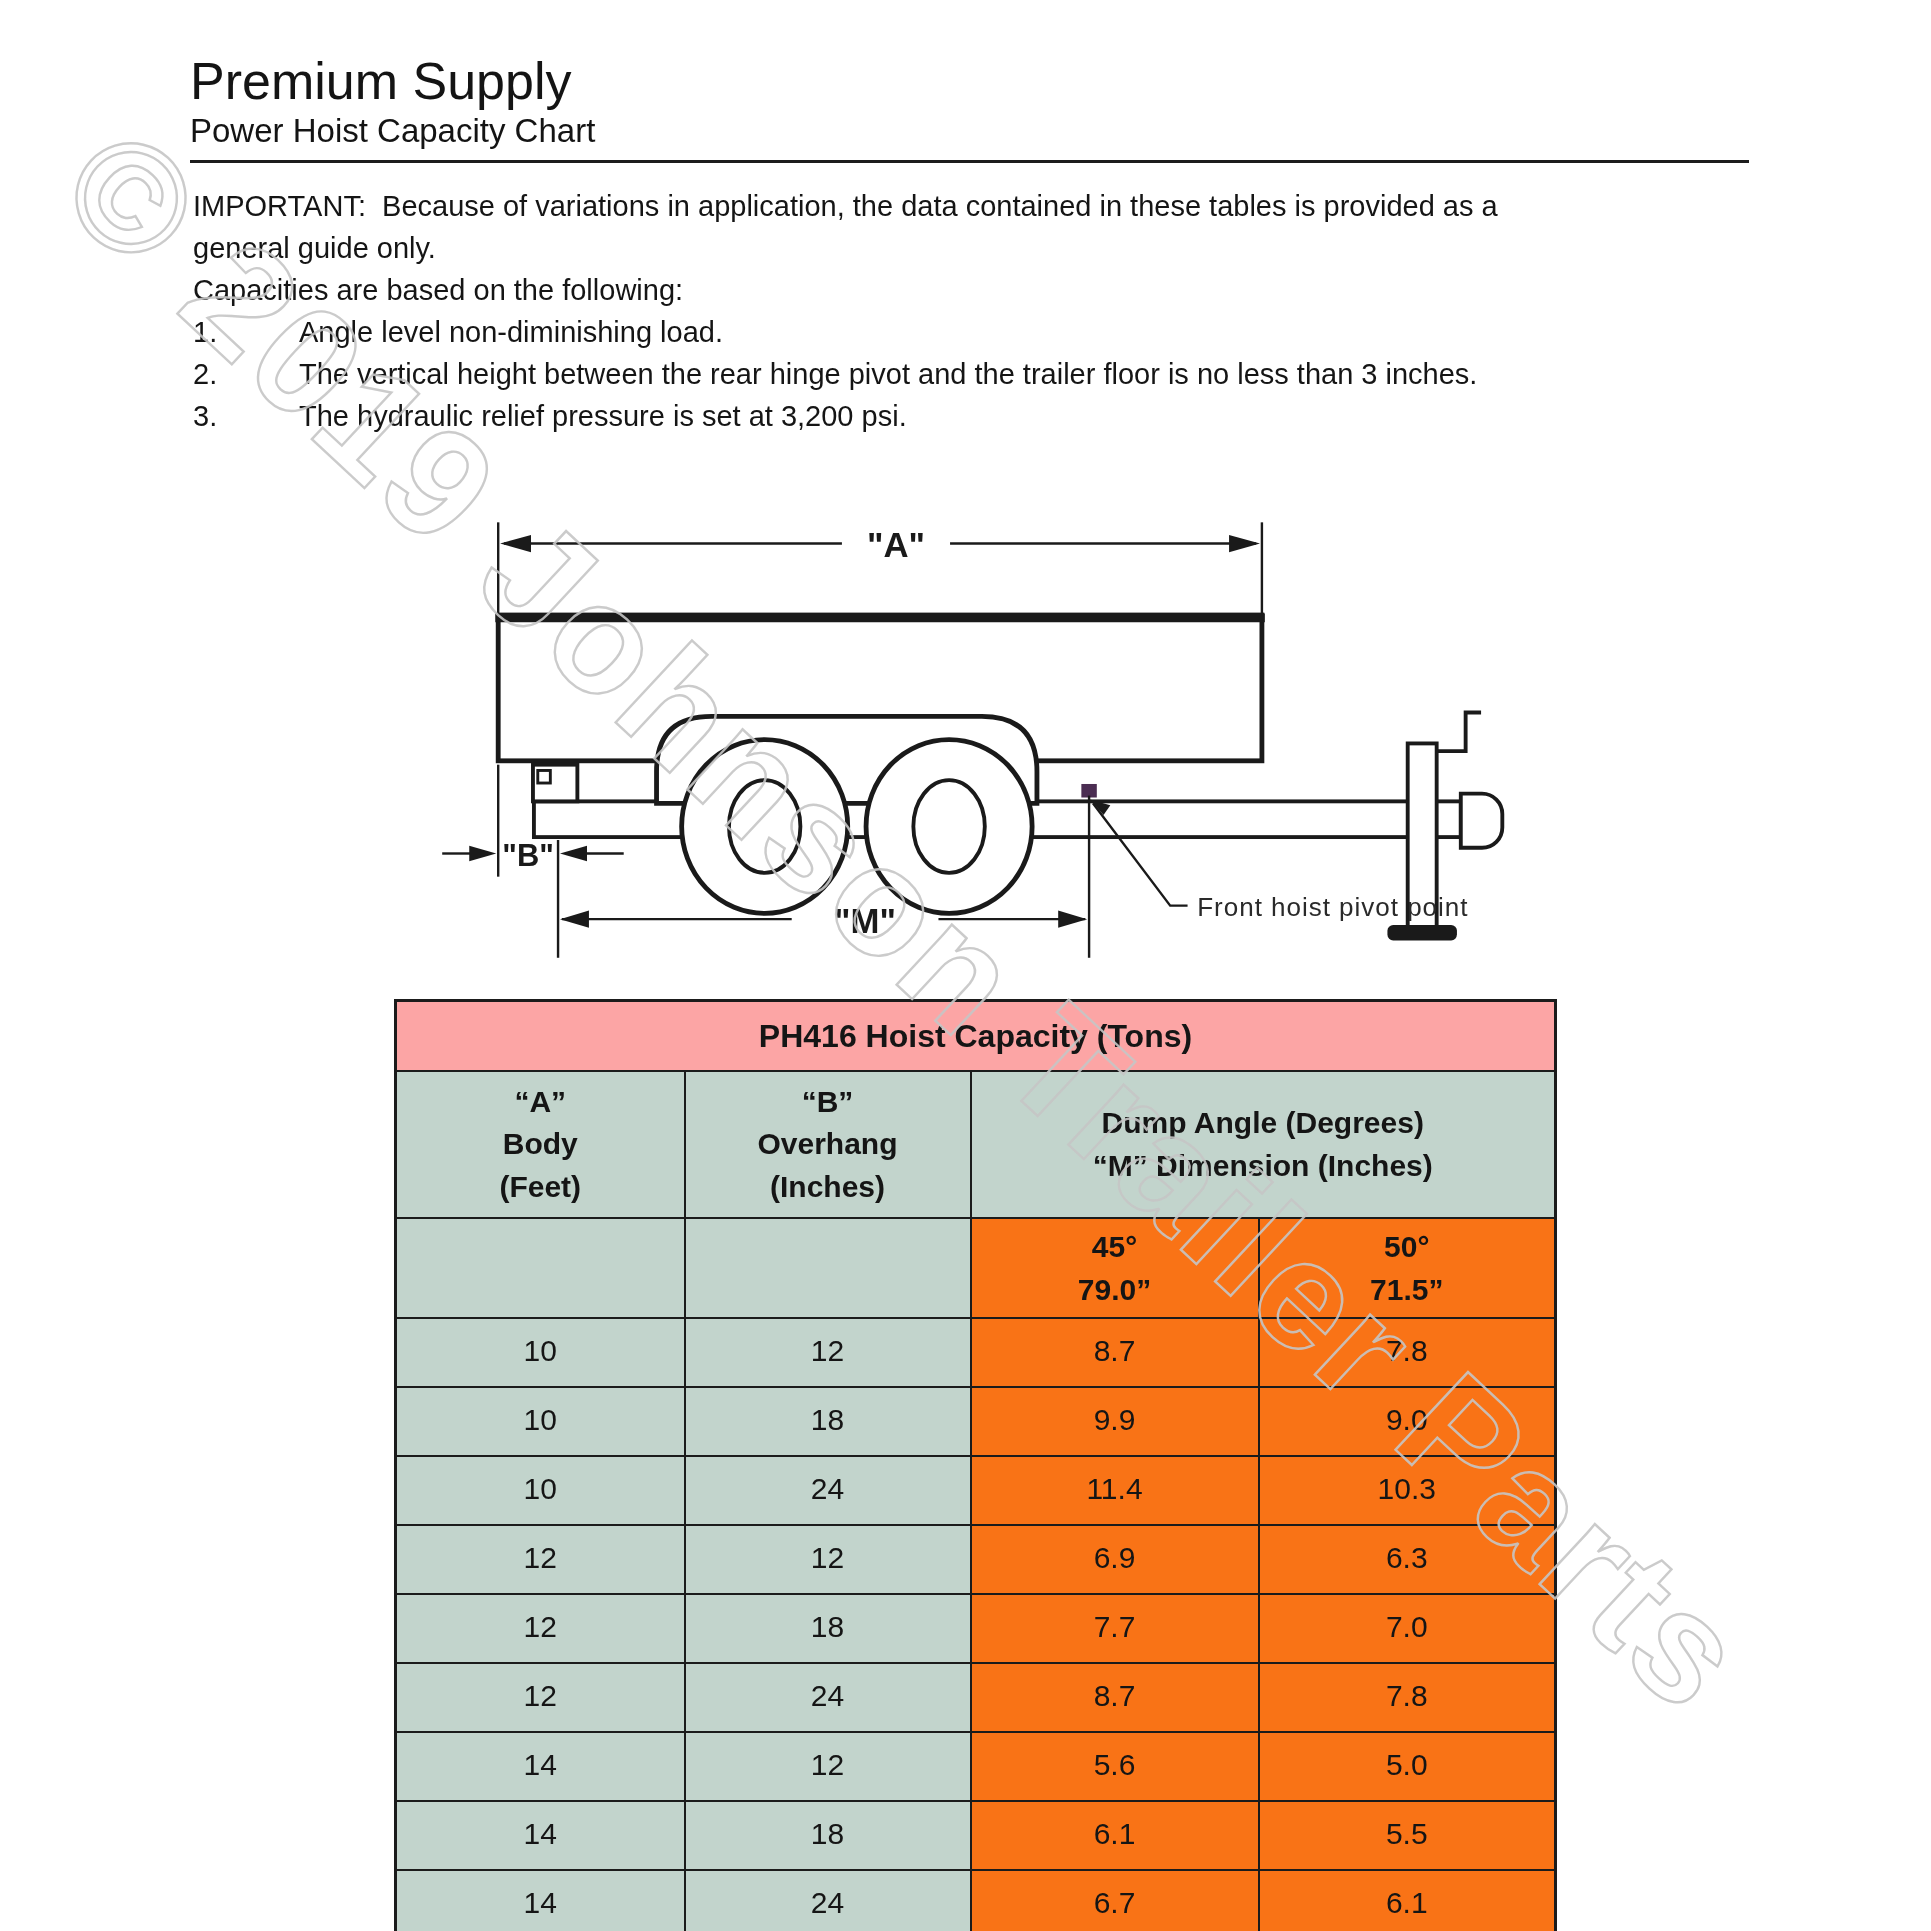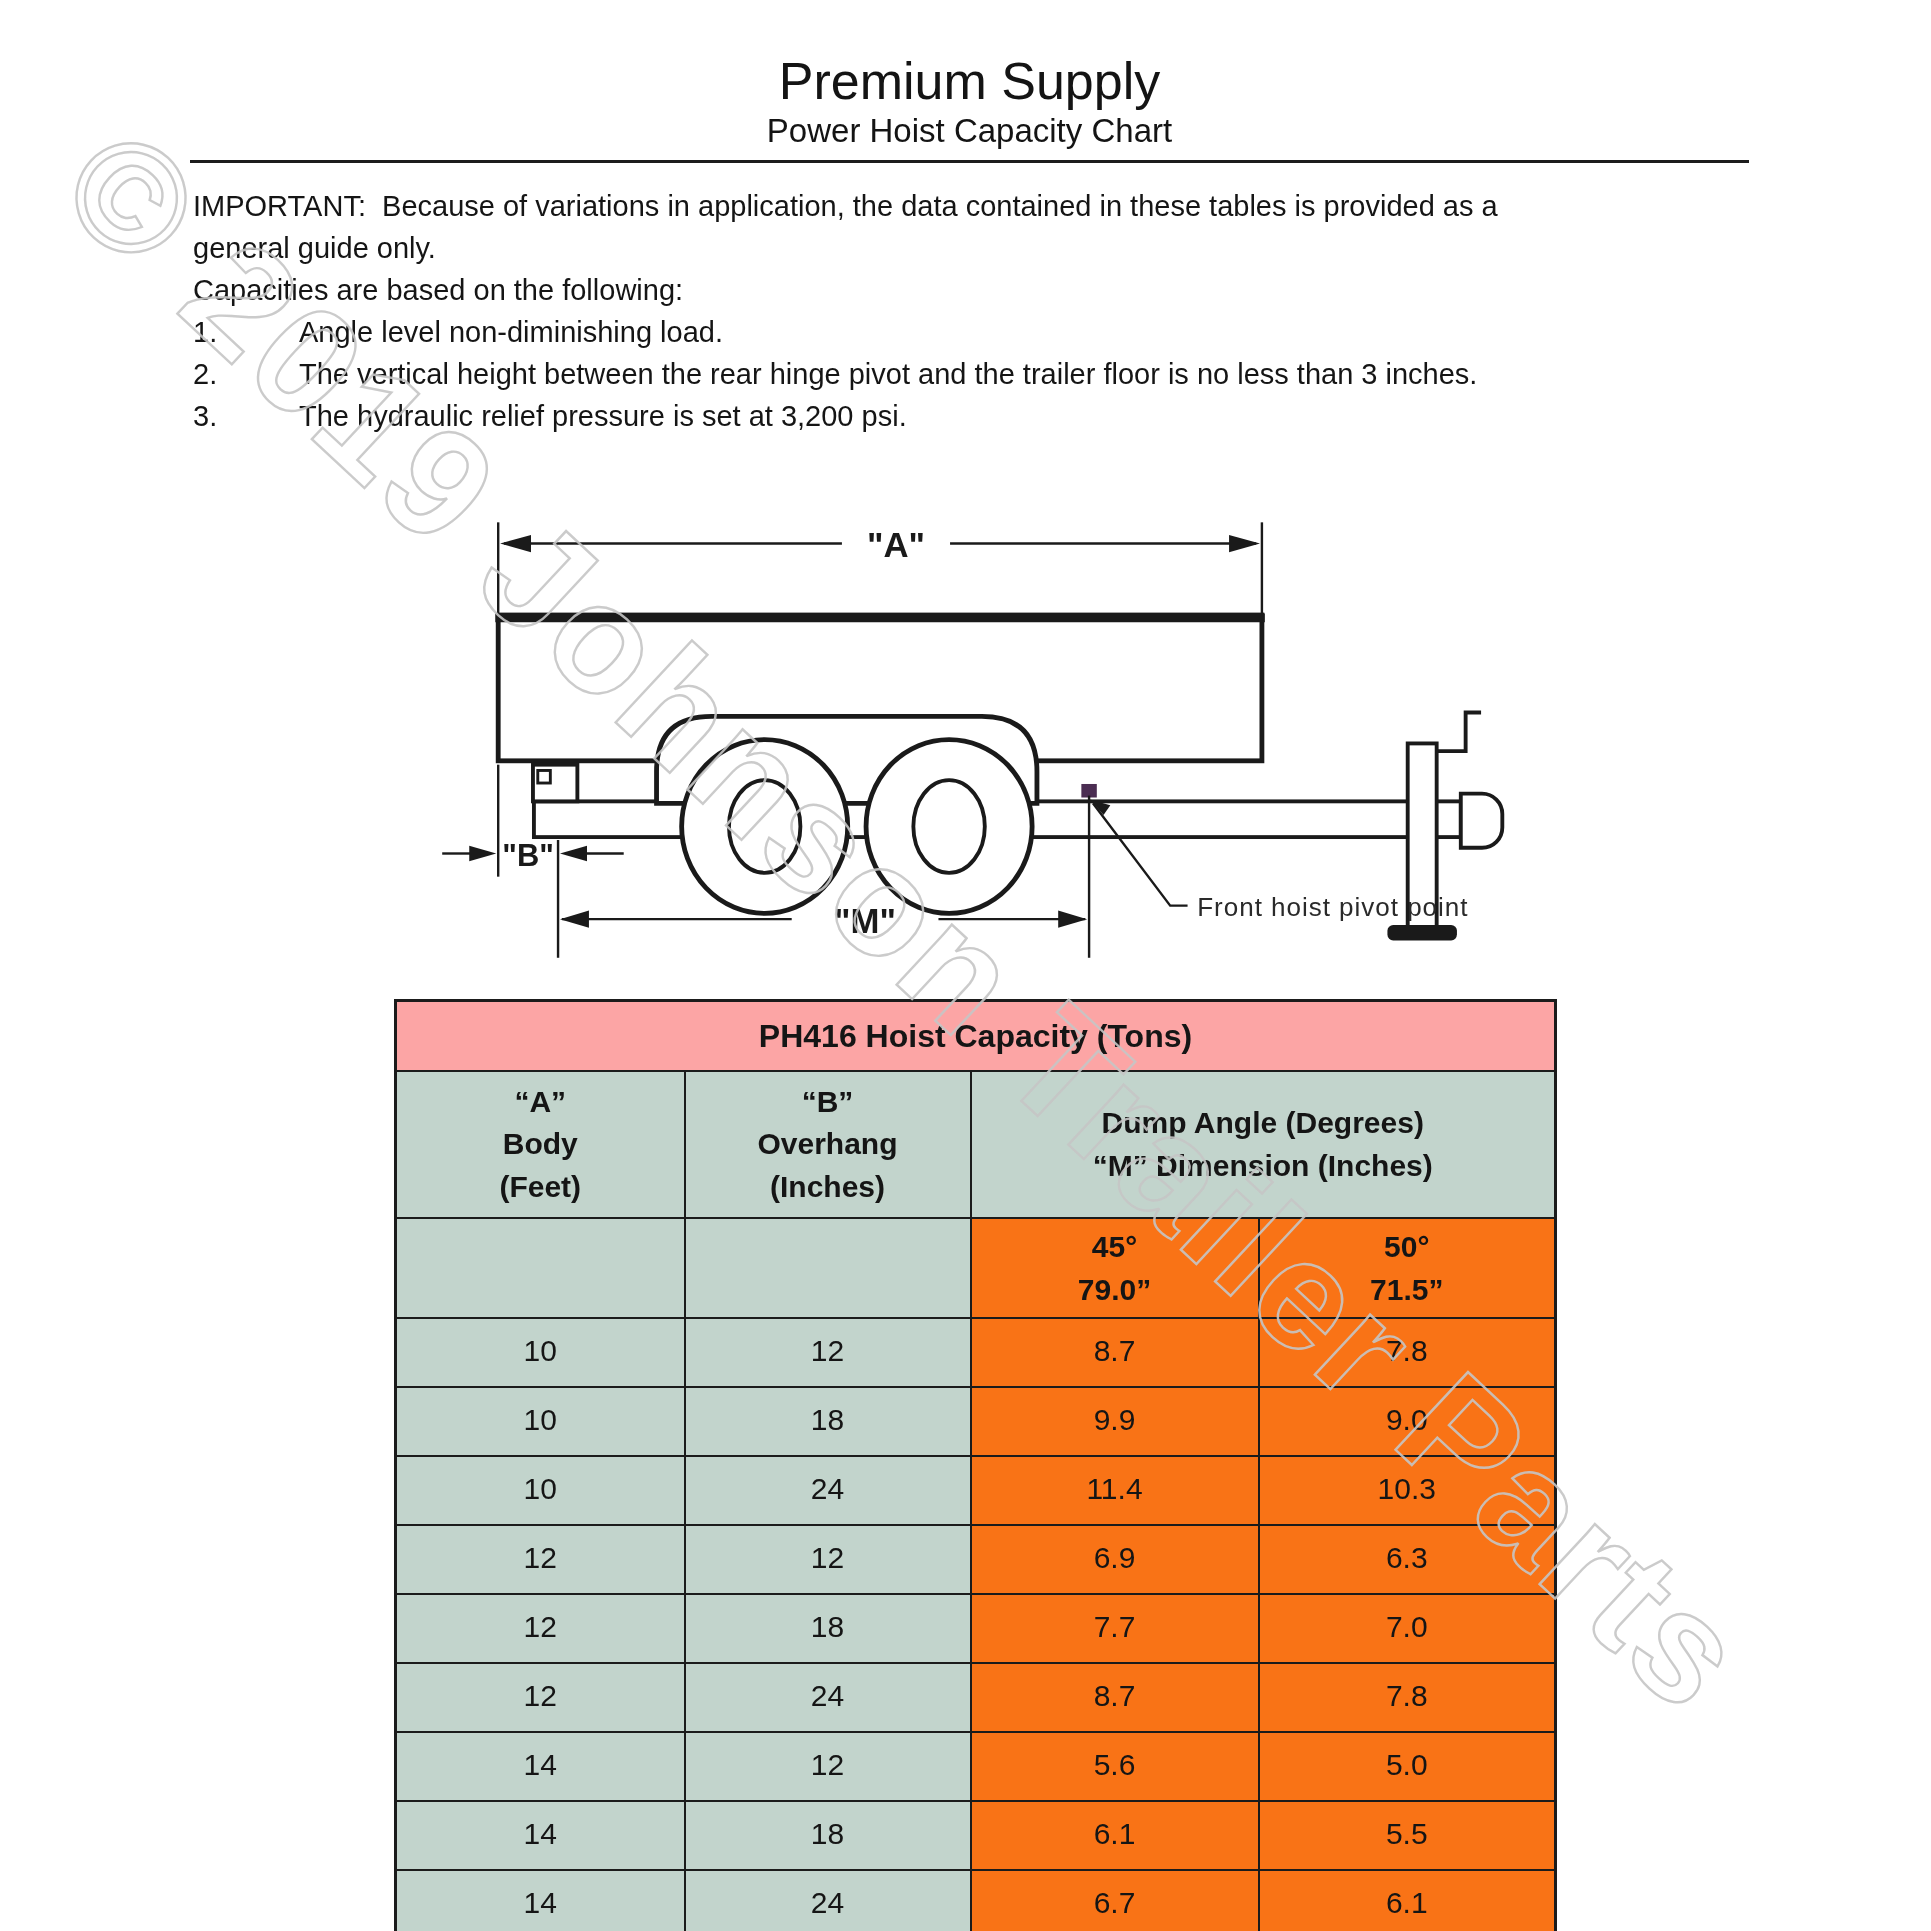--- a/index.html
+++ b/index.html
@@ -6,21 +6,20 @@
   body {
     width:1931px; height:1931px;
     position:relative;
     background:#ffffff;
     font-family:"Liberation Sans", sans-serif;
     color:#151515;
     overflow:hidden;
   }
   .header {
     position:absolute; top:52px; left:190px; width:1559px;
-    text-align:center;
   }
   .title { font-size:52px; line-height:1.12; font-weight:400; color:#141414; }
   .subtitle { font-size:33px; line-height:1.25; font-weight:400; color:#141414; }
   .rule {
     position:absolute; top:160px; left:190px; width:1559px;
     border-top:3.9px solid #1d1d1d;
   }
   .notes {
     position:absolute; top:185px; left:193px; width:1583px;
     font-size:29px; line-height:42px;

